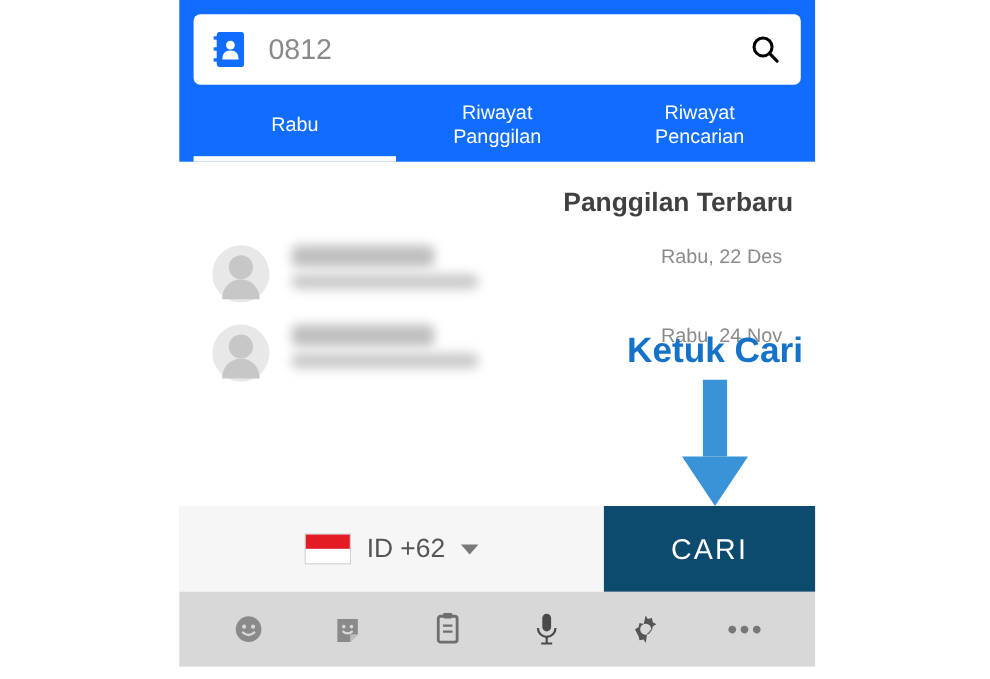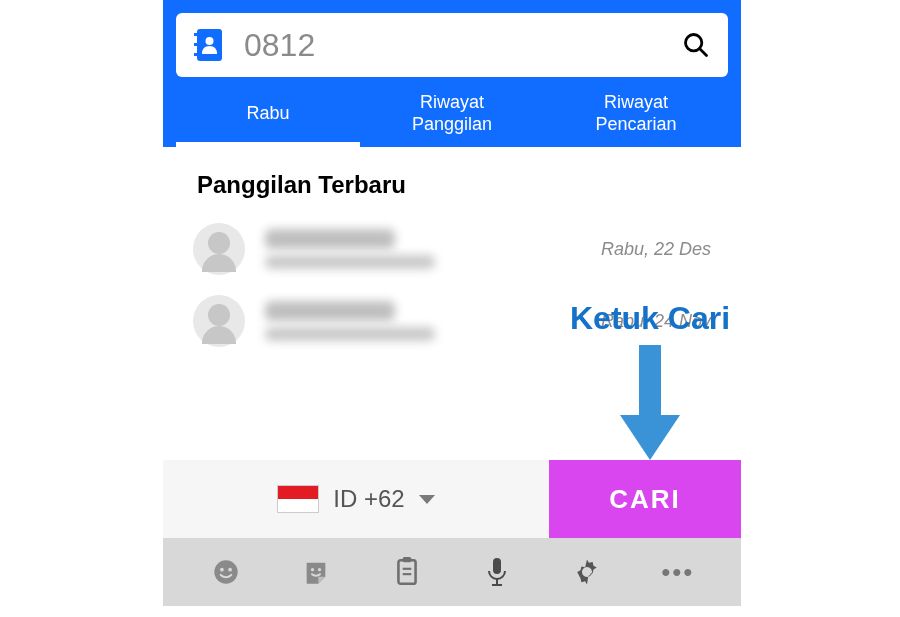--- a/index.html
+++ b/index.html
@@ -26,21 +26,21 @@
     height: 64px;
     display: flex;
     align-items: center;
     padding: 0 18px;
     gap: 22px;
   }
   .searchbar svg.contact { flex-shrink: 0; }
   .search-input {
     flex: 1;
     color: #8a8a8a;
-    font-size: 32px;
+    font-size: 26px;
     font-weight: 400;
   }
   .tabs {
     display: flex;
     height: 66px;
     margin-top: 4px;
   }
   .tab {
     flex: 1;
     display: flex;
@@ -58,31 +58,31 @@
     content: "";
     position: absolute;
     left: 0; right: 0; bottom: 0;
     height: 5px;
     background: #fff;
   }
   
   .section-title {
     font-size: 24px;
     font-weight: 700;
-    color: #000000;
+    color: #404040;
     padding: 24px 20px 14px 34px;
+    text-align: right;
   }
   
   .calls { padding: 0 24px; }
   .call-row {
     display: flex;
-    align-items: center;
+    align-items: flex-start;
     gap: 20px;
     padding: 10px 6px;
-    font-style: italic;
   }
   .avatar {
     width: 52px; height: 52px;
     border-radius: 50%;
     background: #e8e8e8;
     display: flex;
     align-items: center;
     justify-content: center;
     flex-shrink: 0;
   }
@@ -155,24 +155,24 @@
     color: #555;
   }
   .caret {
     width: 0; height: 0;
     border-left: 8px solid transparent;
     border-right: 8px solid transparent;
     border-top: 9px solid #7a7a7a;
   }
   .cari-btn {
     width: 192px;
-    background: #d946ef;
+    background: #0c4a6e;
     color: #fff;
     font-size: 26px;
-    font-weight: 700;
+    font-weight: 400;
     letter-spacing: 2px;
     display: flex;
     align-items: center;
     justify-content: center;
     cursor: pointer;
   }
   .toolbar {
     position: absolute;
     left:0; right:0;
     top: 538px;

